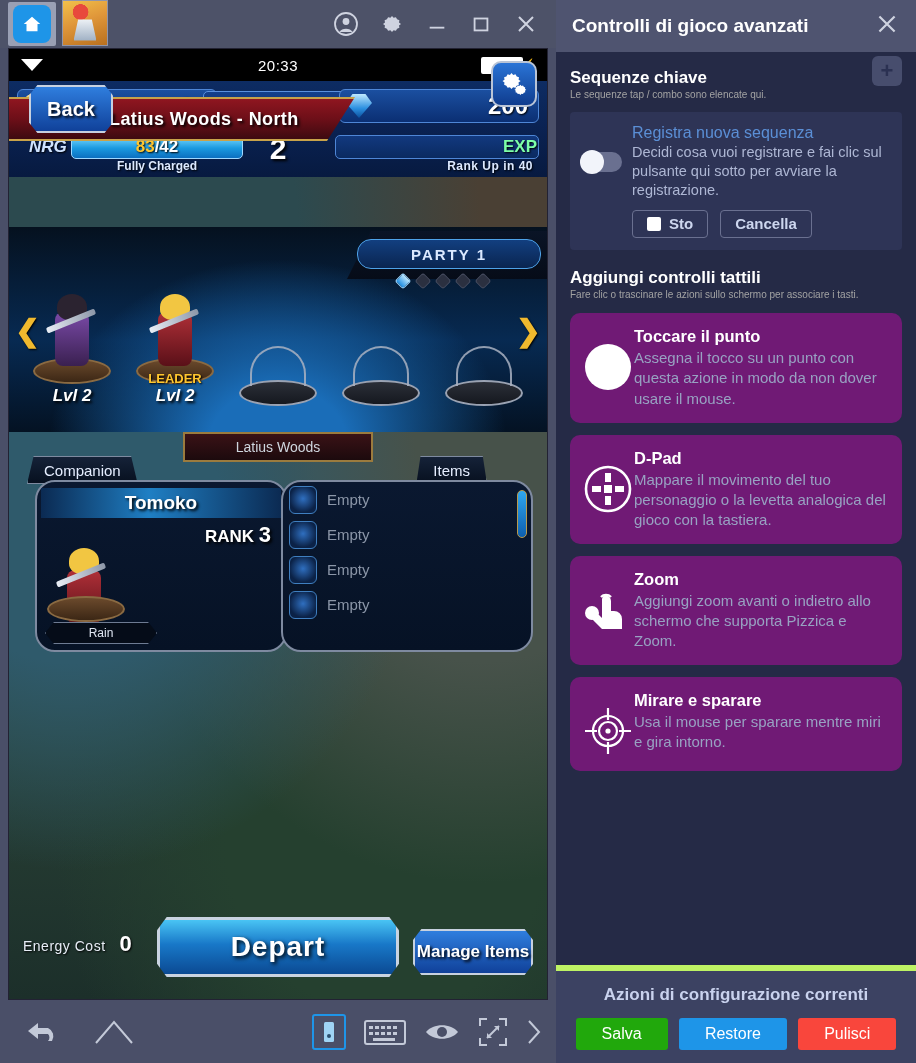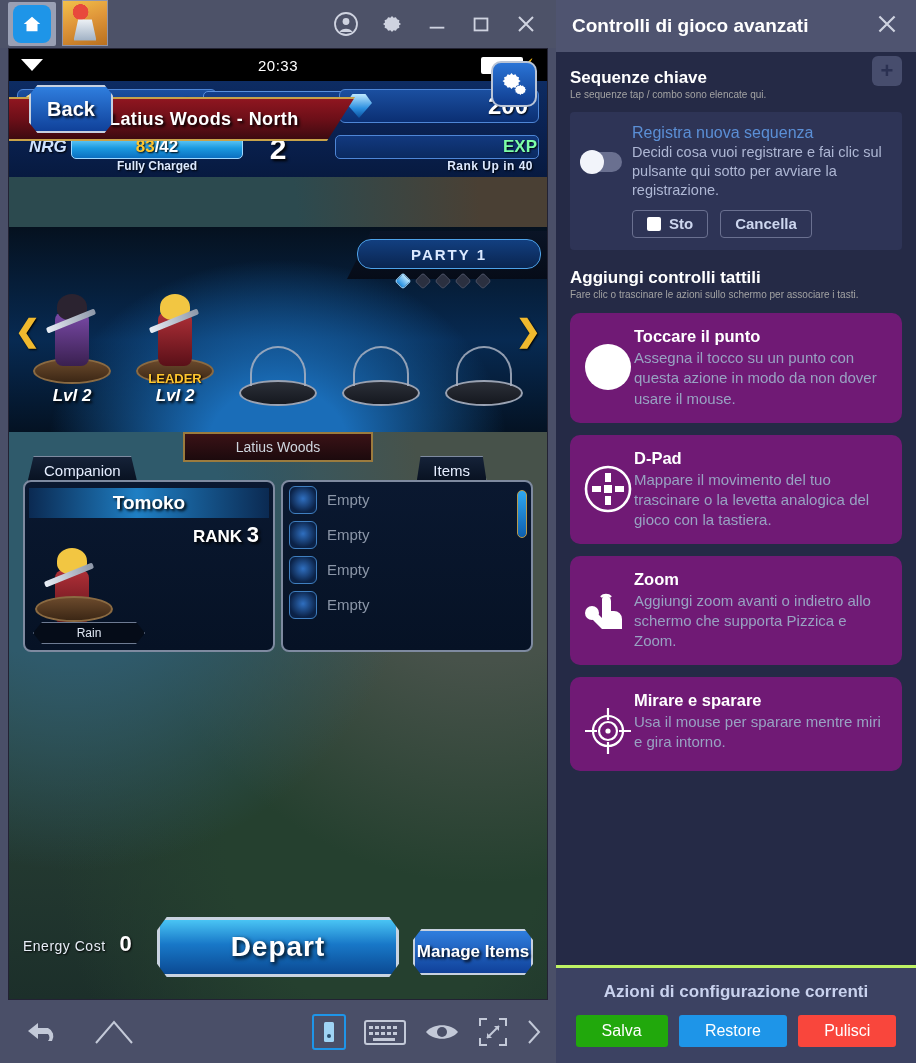--- a/index.html
+++ b/index.html
@@ -195,22 +195,22 @@
       linear-gradient(180deg,#27404e 0%, #2b4438 45%, #1c2f2a 100%); }
   .loc-plate { position:absolute; left:50%; transform:translateX(-50%); top:0; width:190px; height:30px;
     background:linear-gradient(180deg,#3a1216,#1c0a0d); border:2px solid #9b7b3e;
     display:flex;align-items:center;justify-content:center;
     color:#cfd6de; font-size:14px; }
   .tabhdr { position:absolute; height:28px; padding:0 16px;
     background:linear-gradient(180deg,#152238,#07101f); border:1px solid #7e8aa0;
     display:flex;align-items:center;justify-content:center;
     color:#e6eeff; font-size:15px;
     clip-path: polygon(6% 0,94% 0,100% 100%,0 100%); }
-  .panelbox { position:absolute; border:2px solid #7e8aa0; border-radius:8px;
-    background:linear-gradient(180deg,#0a1830 0%, #061225 100%); }
+  .panelbox { position:absolute; border:2px solid #7e8aa0; border-radius:20px;
+    background:linear-gradient(180deg,#0a1830 0%, #061225 100%);margin-left:12px; }
   .comp-name { position:absolute; left:4px; right:4px; top:6px; height:30px;
     background:linear-gradient(90deg,#0b2a52 0%, #1f7fc4 45%, #0b2a52 100%);
     display:flex;align-items:center;justify-content:center;
     color:#fff; font-size:19px; font-weight:bold; text-shadow:2px 2px 3px #000; }
   .comp-rank { position:absolute; right:14px; top:40px; color:#fff; font-size:17px;
     font-weight:bold; text-shadow:2px 2px 3px #000; }
   .comp-rank b { font-size:22px; }
   .comp-nametag { position:absolute; left:8px; bottom:6px; width:112px; height:22px;
     background:#050c18; border:1px solid #6e7b92;
     display:flex;align-items:center;justify-content:center; color:#dfe6f2; font-size:12px;
@@ -281,21 +281,21 @@
 
   .act-card { margin-top:12px; background:#701a75; border-radius:10px;
     padding:14px 14px 14px 12px; display:flex; align-items:flex-start; }
   .act-ico { width:52px;height:52px; flex:none; display:flex;align-items:center;justify-content:center;
     margin-top:14px; }
   .act-title { color:#fff; font-size:16.5px; font-weight:bold; }
   .act-desc { color:#98a2c2; font-size:15px; line-height:1.34; margin-top:2px; }
   .dot-white { width:46px;height:46px;border-radius:50%;background:#fff; }
 
   .p-footer { position:absolute; left:0; bottom:0; width:360px; height:98px;
-    background:#3c4262; border-top:3px solid #bef264; }
+    background:#3c4262; border-top:6px solid #bef264; }
   .f-title { text-align:center; color:#c9d2ee; font-size:17px; font-weight:bold; padding-top:14px; }
   .f-btns { display:flex; justify-content:space-around; align-items:center; margin-top:13px; padding:0 14px; }
   .fbtn { height:32px; padding:0 26px; border-radius:3px; color:#fff; font-size:16px;
     display:flex;align-items:center;justify-content:center; }
   .fbtn.save { background:#21a80c; }
   .fbtn.restore { background:#1e95e8; }
   .fbtn.clear { background:#f9463c; }
 </style>
 </head>
 <body>
@@ -618,21 +618,21 @@
       <div class="act-card">
         <div class="act-ico">
           <svg width="50" height="50" viewBox="0 0 50 50">
             <circle cx="25" cy="25" r="22" fill="none" stroke="#fff" stroke-width="2.6"></circle>
             <path fill="#fff" d="M22 9 h6 v9 h-6z M22 32 h6 v9 h-6z M9 22 h9 v6 h-9z M32 22 h9 v6 h-9z"></path>
             <rect x="21" y="21" width="8" height="8" fill="#fff"></rect>
           </svg>
         </div>
         <div>
           <div class="act-title">D-Pad</div>
-          <div class="act-desc">Mappare il movimento del tuo trascinare o la levetta analogica del gioco con la tastiera.</div>
+          <div class="act-desc">Mappare il movimento del tuo personaggio o la levetta analogica del gioco con la tastiera.</div>
         </div>
       </div>
 
       <div class="act-card">
         <div class="act-ico">
           <svg width="50" height="46" viewBox="0 0 50 46">
             <circle cx="9" cy="26" r="7" fill="#fff"></circle>
             <path fill="#fff" d="M22 8 a6 6 0 0 1 6 6 v10 h3 a8 8 0 0 1 8 8 v10 h-20 l-9 -9 a4 4 0 0 1 6 -5 l3 3 v-17 a6 6 0 0 1 3 -6z"></path>
             <path d="M18 10 a7 7 0 0 1 10 0" fill="none" stroke="#fff" stroke-width="2.4"></path>
           </svg>

